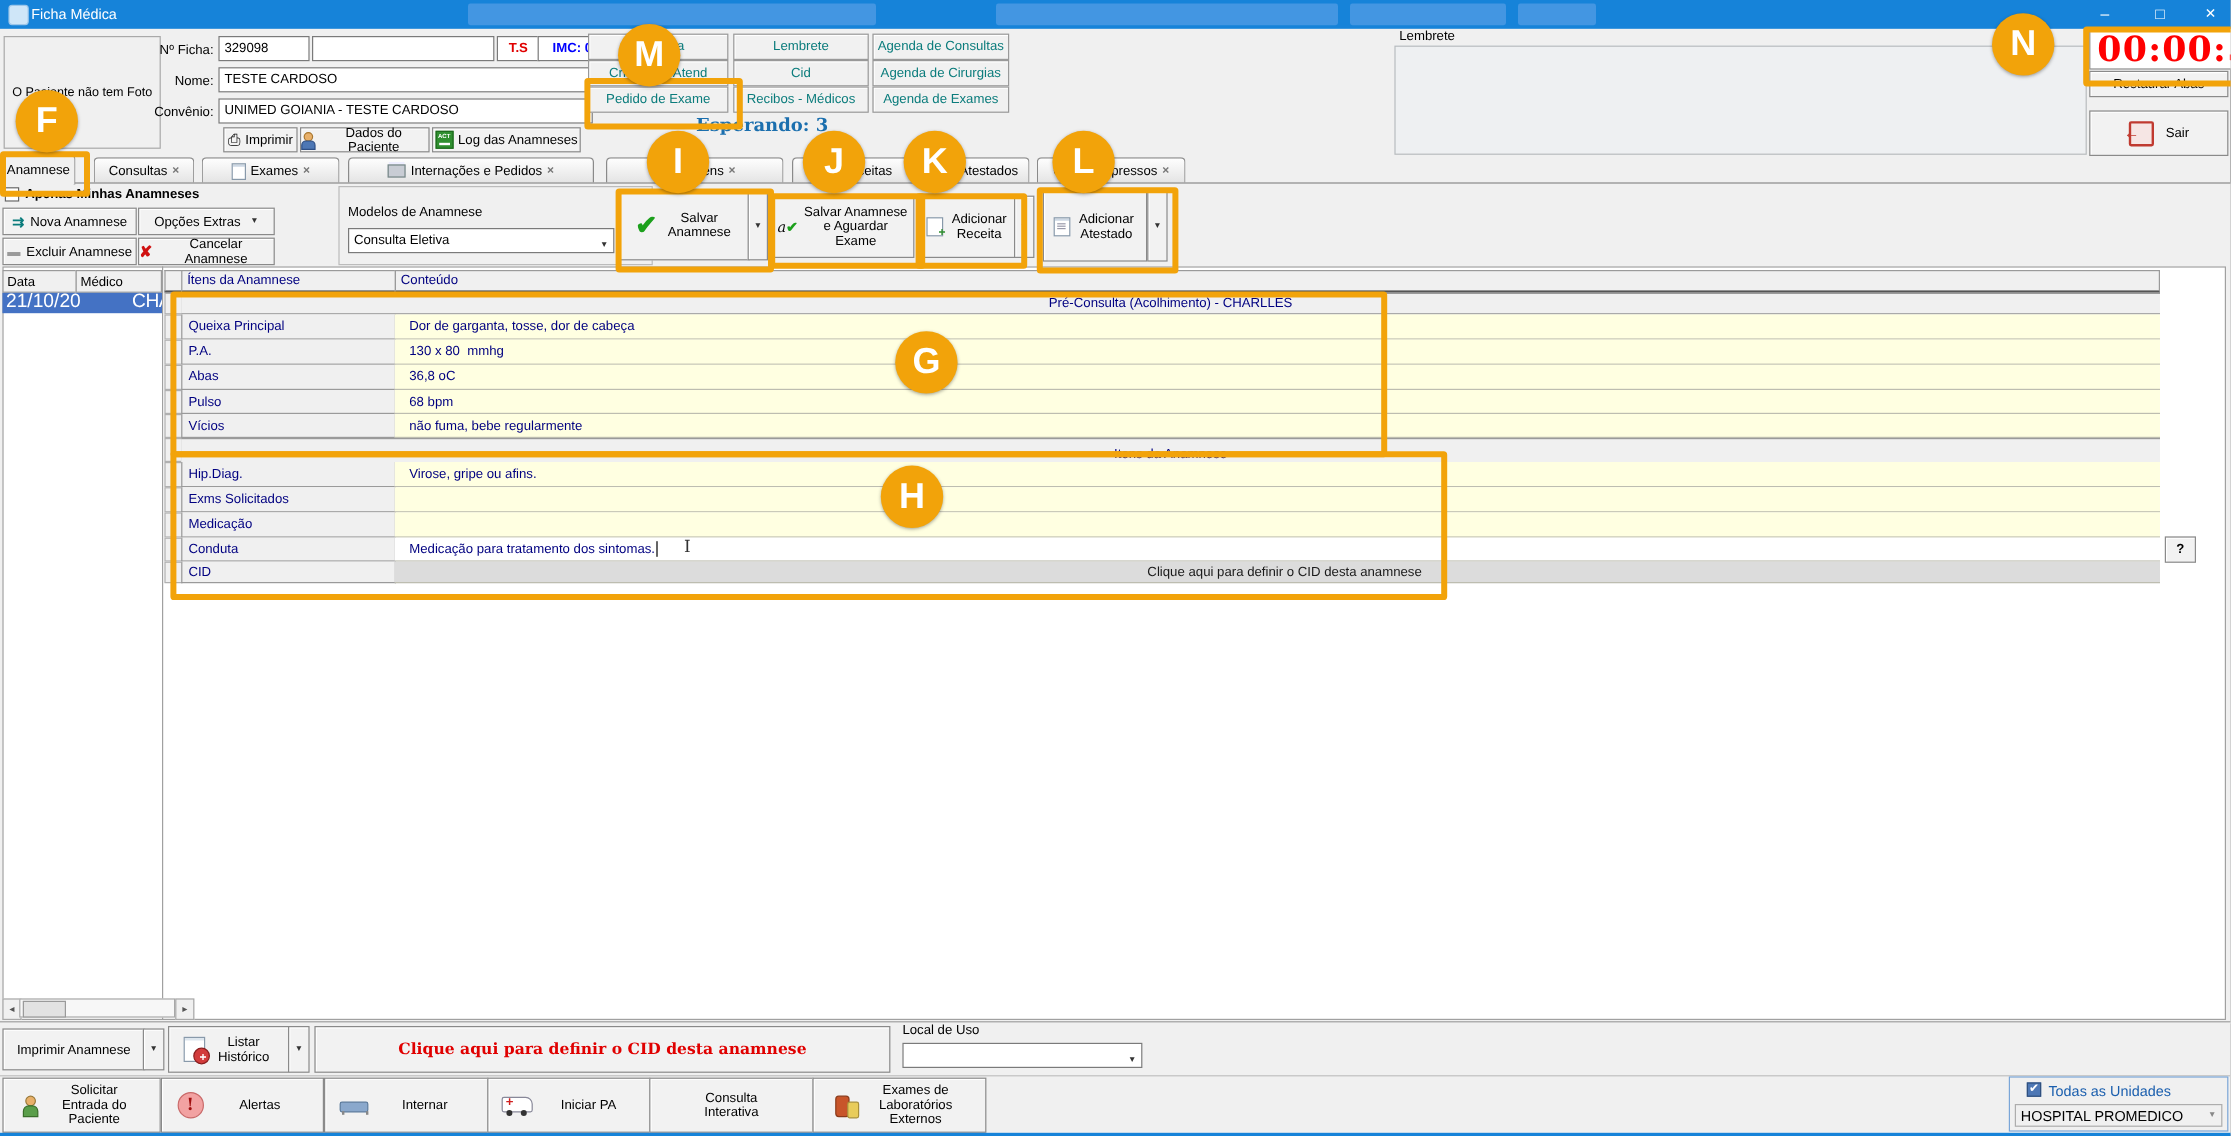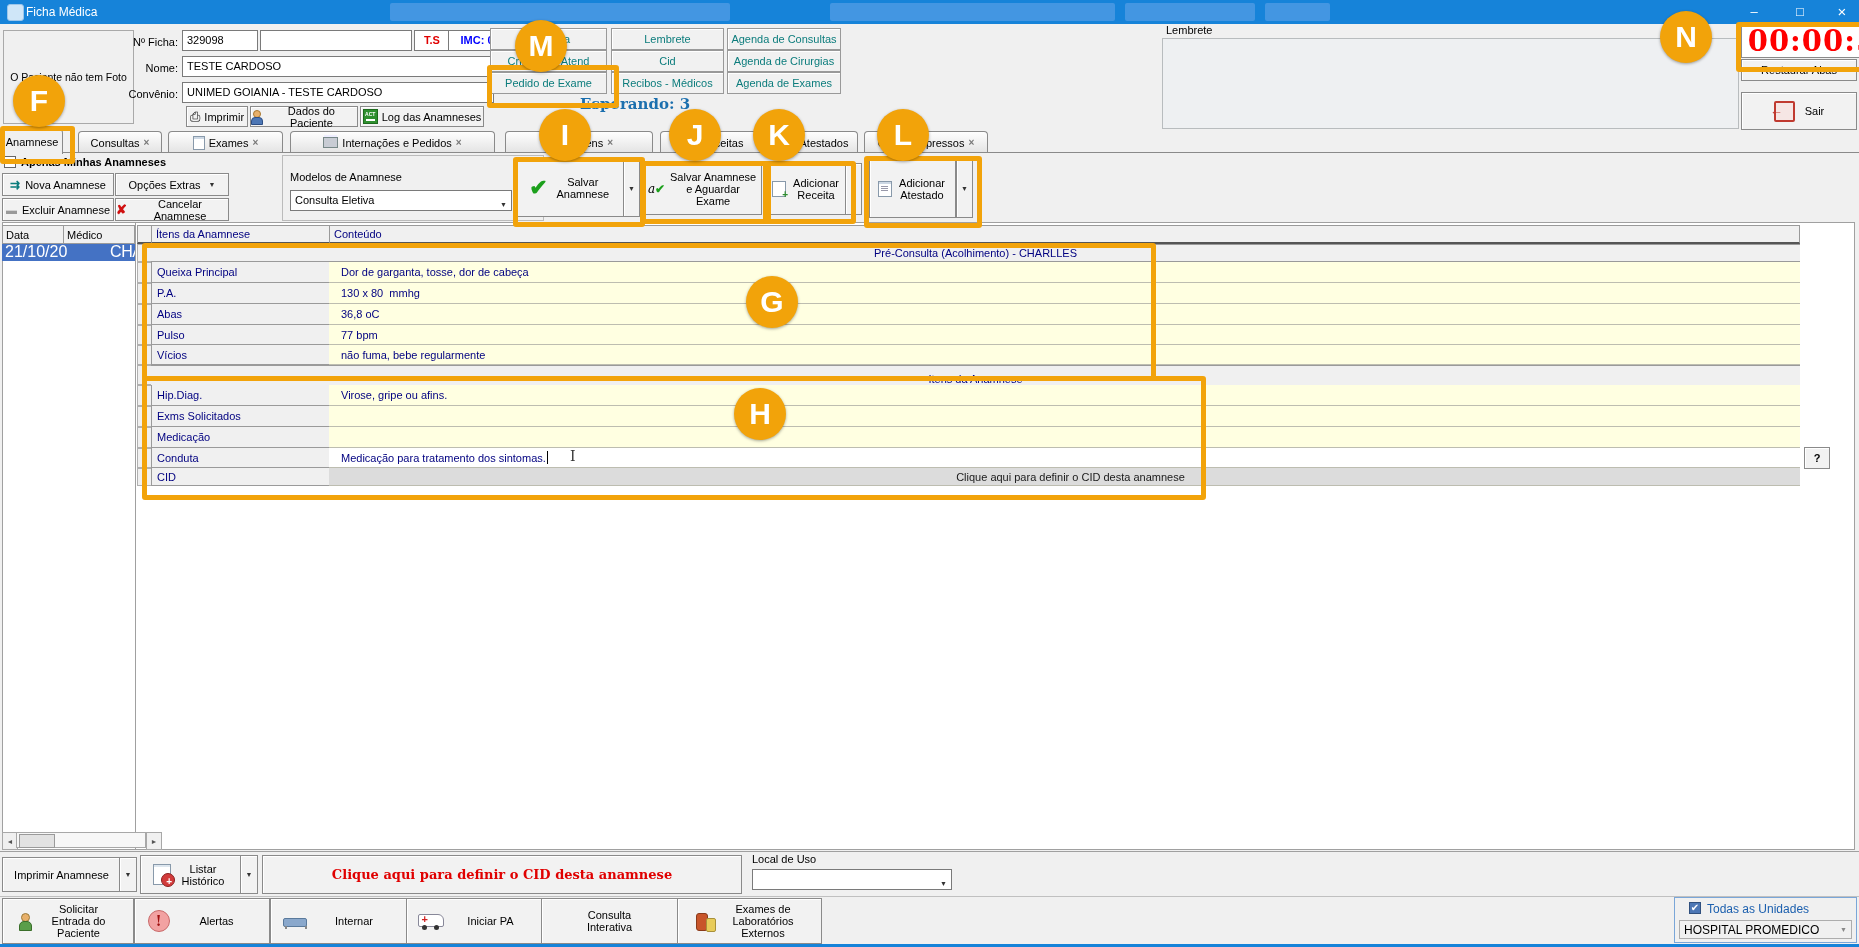--- a/index.html
+++ b/index.html
@@ -287,21 +287,21 @@
       <div class="abs cell-lbl" style="left: 151px; top: 262px; width: 179px; height: 21px;">Queixa Principal</div>
       <div class="abs cell-con" style="left: 329px; top: 262px; width: 1471px; height: 21px;"><span>Dor de garganta, tosse, dor de cabeça</span></div>
       <div class="abs cell-ind" style="left: 137px; top: 283px; width: 15px; height: 21px;"></div>
       <div class="abs cell-lbl" style="left: 151px; top: 283px; width: 179px; height: 21px;">P.A.</div>
       <div class="abs cell-con" style="left: 329px; top: 283px; width: 1471px; height: 21px;"><span>130 x 80  mmhg</span></div>
       <div class="abs cell-ind" style="left: 137px; top: 304px; width: 15px; height: 21px;"></div>
       <div class="abs cell-lbl" style="left: 151px; top: 304px; width: 179px; height: 21px;">Abas</div>
       <div class="abs cell-con" style="left: 329px; top: 304px; width: 1471px; height: 21px;"><span>36,8 oC</span></div>
       <div class="abs cell-ind" style="left: 137px; top: 325px; width: 15px; height: 20px;"></div>
       <div class="abs cell-lbl" style="left: 151px; top: 325px; width: 179px; height: 20px;">Pulso</div>
-      <div class="abs cell-con" style="left: 329px; top: 325px; width: 1471px; height: 20px;"><span>77 bpm</span></div>
+      <div class="abs cell-con" style="left: 329px; top: 325px; width: 1471px; height: 20px;"><span>68 bpm</span></div>
       <div class="abs cell-ind" style="left: 137px; top: 345px; width: 15px; height: 20px;"></div>
       <div class="abs cell-lbl" style="left: 151px; top: 345px; width: 179px; height: 20px;">Vícios</div>
       <div class="abs cell-con" style="left: 329px; top: 345px; width: 1471px; height: 20px;"><span>não fuma, bebe regularmente</span></div>
       <div class="abs cell-ind" style="left: 137px; top: 365px; width: 15px; height: 20px;"></div>
       <div class="abs cell-sec" style="left: 151px; top: 365px; width: 1649px; height: 28px;">Itens da Anamnese</div>
       <div class="abs cell-ind" style="left: 137px; top: 385px; width: 15px; height: 21px;"></div>
       <div class="abs cell-lbl" style="left: 151px; top: 385px; width: 179px; height: 21px;">Hip.Diag.</div>
       <div class="abs cell-con" style="left: 329px; top: 385px; width: 1471px; height: 21px;"><span>Virose, gripe ou afins.</span></div>
       <div class="abs cell-ind" style="left: 137px; top: 406px; width: 15px; height: 21px;"></div>
       <div class="abs cell-lbl" style="left: 151px; top: 406px; width: 179px; height: 21px;">Exms Solicitados</div>

